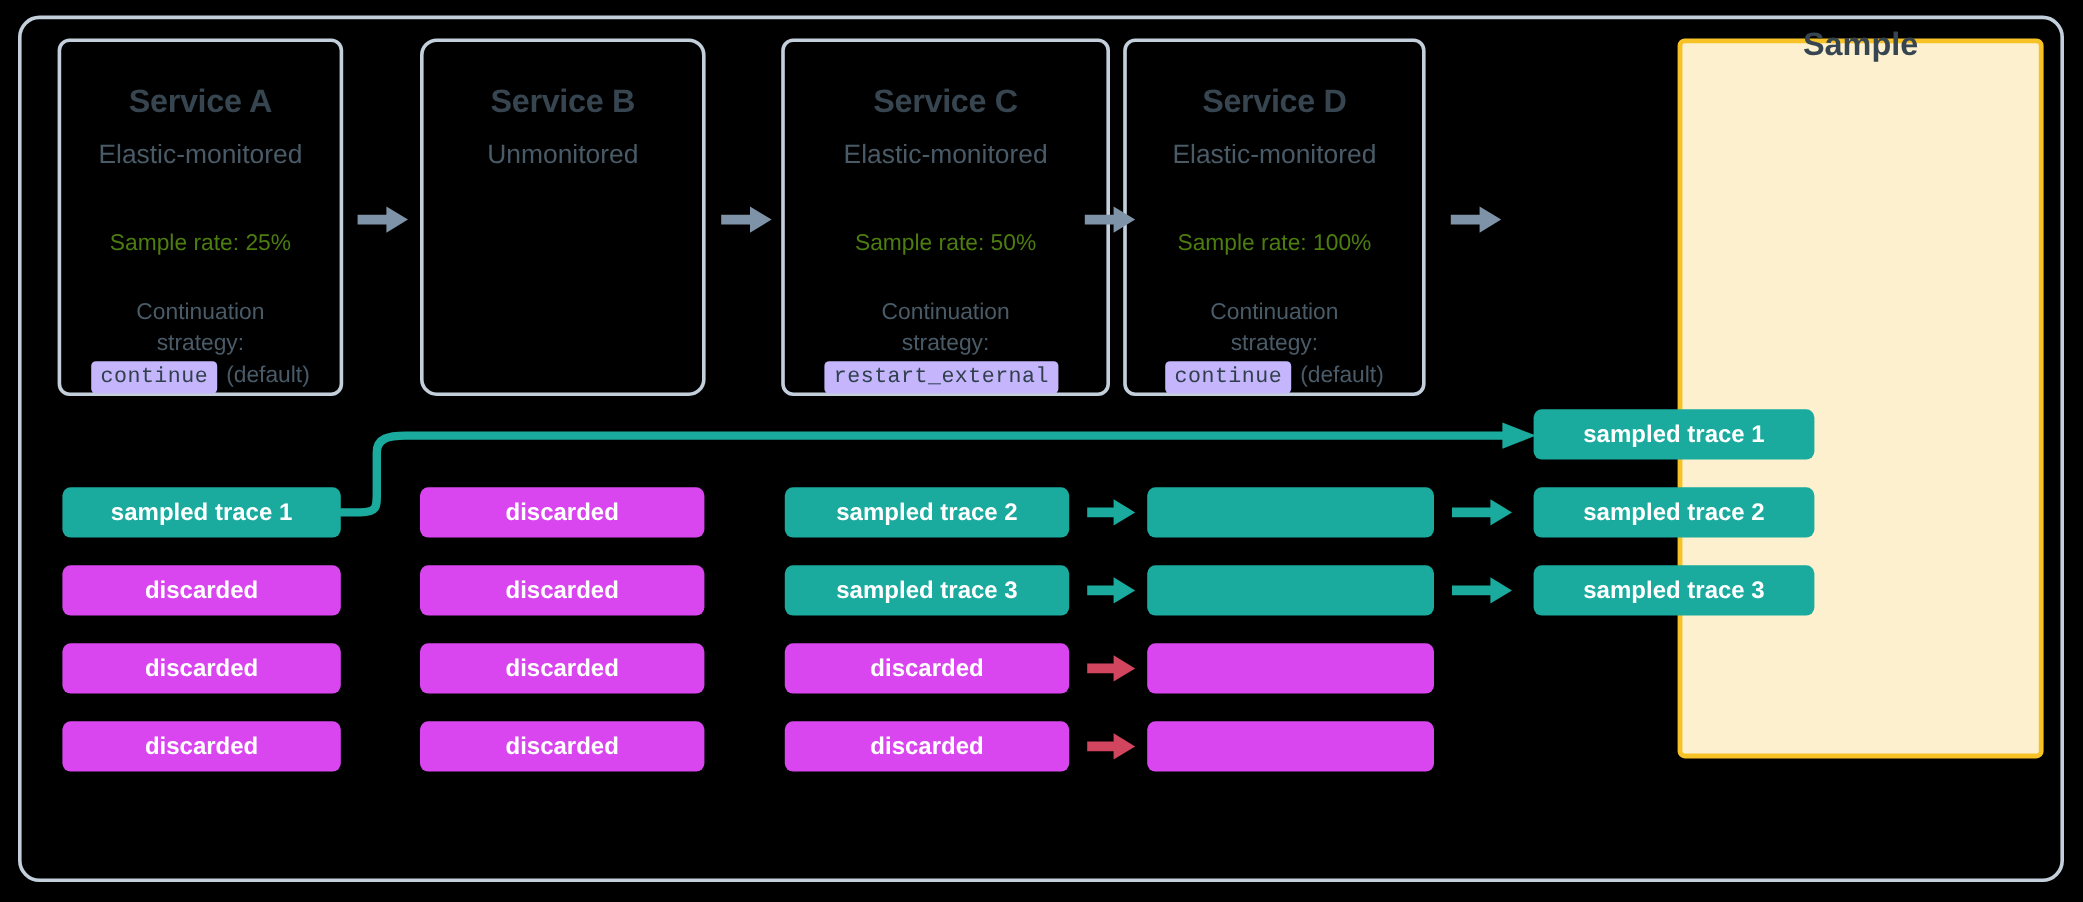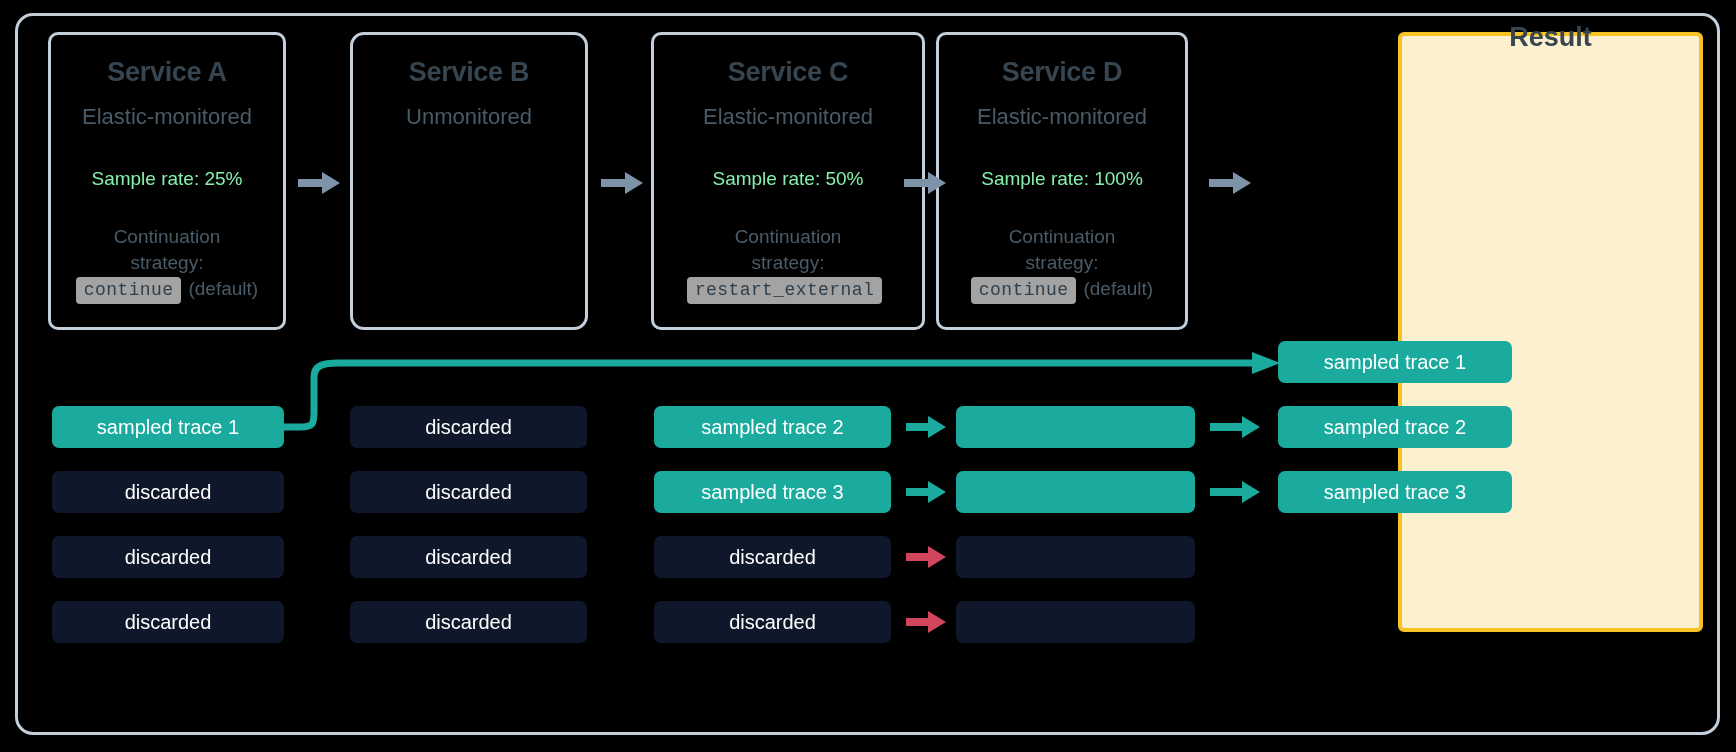--- a/index.html
+++ b/index.html
@@ -13,43 +13,43 @@
     border:3px solid #c3d0dc;border-radius:18px;box-sizing:border-box;
     pointer-events:none;
   }
 
   
   .service-box{
     position:absolute;top:32px;height:298px;
     border:3px solid #c3d0dc;border-radius:10px;box-sizing:border-box;
     background:#000;
     display:flex;flex-direction:column;align-items:center;
-    padding-top:8px;
+    padding-top:20px;
   }
   .svc-title{
     font-size:27px;font-weight:bold;color:#36454f;
     letter-spacing:-.3px;margin-top:14px;
   }
   .svc-sub{
     font-size:22px;color:#4a5b68;margin-top:16px;font-weight:400;
   }
   .svc-rate{
-    font-size:19px;color:#86efac;margin-top:38px;font-weight:400;
+    font-size:19px;color:#4d7c0f;margin-top:50px;font-weight:400;
   }
   .svc-strategy-label{
     font-size:19px;color:#4a5b68;margin-top:34px;font-weight:400;
     line-height:1.35;text-align:center;
   }
   .svc-strategy-row{
     display:flex;align-items:baseline;justify-content:center;gap:7px;
     margin-top:2px;
   }
   .code-badge{
     font-family:"Liberation Mono",monospace;font-size:18px;
-    background:#a3a3a3;color:#2f3f4b;border-radius:4px;
+    background:#c4b5fd;color:#2f3f4b;border-radius:4px;
     padding:3px 8px 4px 8px;letter-spacing:.4px;
   }
   .default-note{font-size:19px;color:#4a5b68;}
 
   
   #result-box{
     position:absolute;left:1398px;top:32px;width:305px;height:600px;
     background:#fcf0cf;border:4px solid #f6c225;border-radius:6px;
     box-sizing:border-box;
   }
@@ -58,25 +58,25 @@
     font-size:27px;font-weight:bold;color:#36454f;
   }
 
   
   .gray-arrow{position:absolute;top:170px;width:42px;height:26px;}
 
   
   .pill{
     position:absolute;height:42px;border-radius:7px;
     display:flex;align-items:center;justify-content:center;
-    color:#fff;font-size:20px;font-weight:400;
+    color:#fff;font-size:20px;font-weight:700;
     box-sizing:border-box;
   }
   .pill.teal{background:#1aab9e;}
-  .pill.red{background:#0f172a;}
+  .pill.red{background:#d946ef;}
 
   .pill-col-a{left:52px;width:232px;}
   .pill-col-b{left:350px;width:237px;}
   .pill-col-c{left:654px;width:237px;}
   .pill-col-d{left:956px;width:239px;}
   .pill-col-r{left:1278px;width:234px;}
 
   .row1{top:406px;}
   .row2{top:471px;}
   .row3{top:536px;}
@@ -136,21 +136,21 @@
       <div>Continuation</div>
       <div>strategy:</div>
     </div>
     <div class="svc-strategy-row">
       <span class="code-badge">continue</span>
       <span class="default-note">(default)</span>
     </div>
   </div>
 
   <div id="result-box"></div>
-  <div id="result-title" style="left:1398px;width:305px;">Result</div>
+  <div id="result-title" style="left:1398px;width:305px;">Sample</div>
 
   <div class="gray-arrow" style="left:298px;">
     <svg width="42" height="26" viewBox="0 0 42 26" aria-hidden="true">
       <path d="M0 9 H24 V2 L42 13 L24 24 V17 H0 Z" fill="#7f93a8"></path>
     </svg>
   </div>
   <div class="gray-arrow" style="left:601px;">
     <svg width="42" height="26" viewBox="0 0 42 26" aria-hidden="true">
       <path d="M0 9 H24 V2 L42 13 L24 24 V17 H0 Z" fill="#7f93a8"></path>
     </svg>

